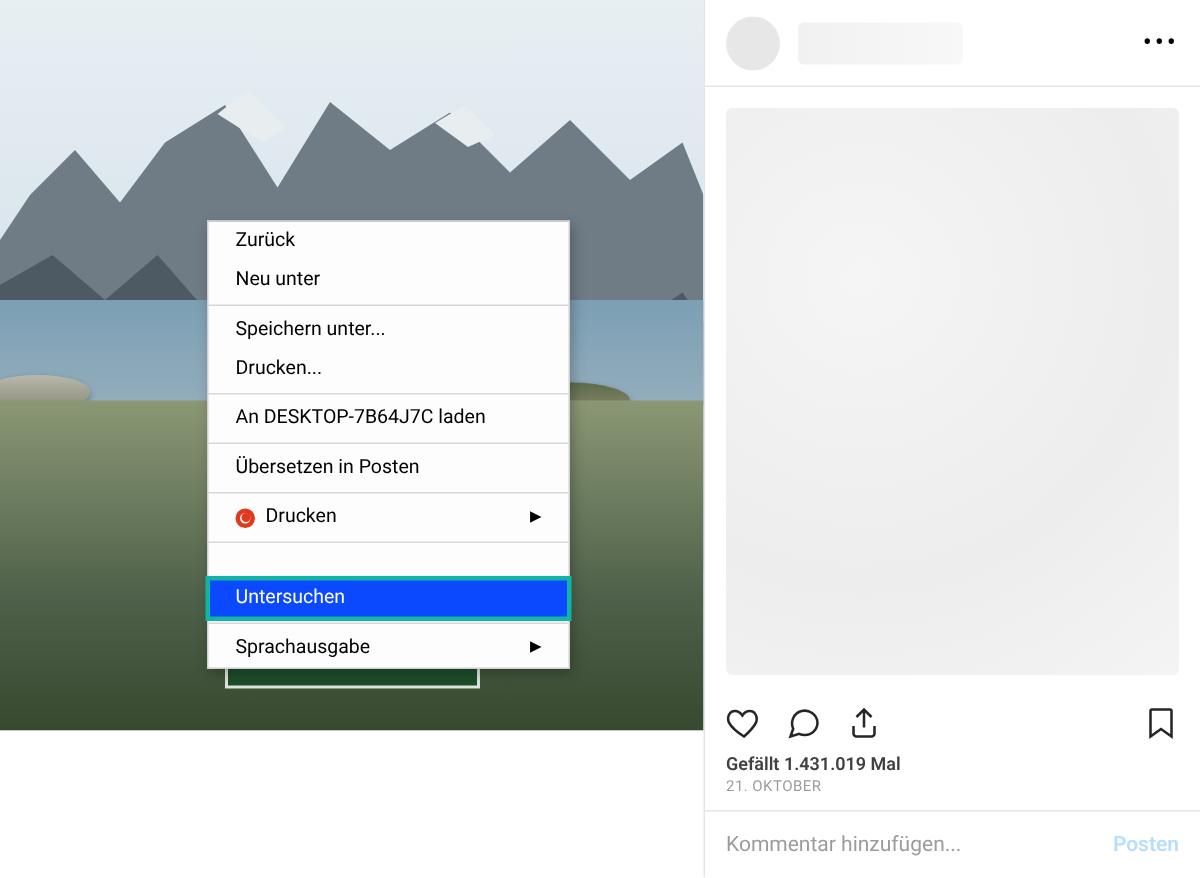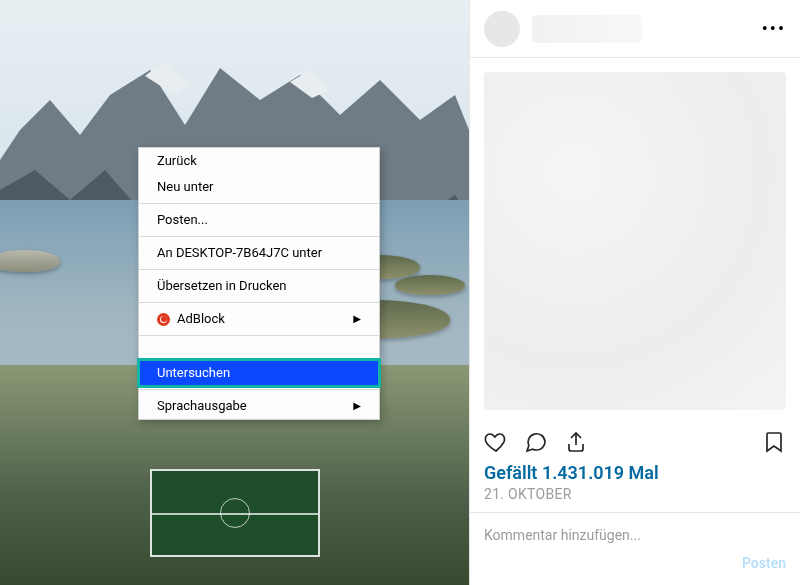--- a/index.html
+++ b/index.html
@@ -1,18 +1,18 @@
 <!DOCTYPE html>
 <html><head>
 <meta charset="utf-8">
 <style>
   * { box-sizing: border-box; margin: 0; padding: 0; }
   html, body { width: 800px; height: 585px; overflow: hidden; font-family: -apple-system, BlinkMacSystemFont, "Segoe UI", Roboto, Arial, sans-serif; background:#fff; }
   .root { display:flex; width:800px; height:585px; }
-  .post-image { position:relative; width:469px; height:585px; background:#d7e3ea; overflow:hidden; }
+  .post-image { position:relative; width:469px; height:487px; background:#d7e3ea; overflow:hidden; }
   .sky { position:absolute; top:0; left:0; right:0; height:205px; background:linear-gradient(#e8eff3,#d6e3eb); }
   .mountains { position:absolute; top:40px; left:0; right:0; height:230px; }
   .mountains svg { width:100%; height:100%; display:block; }
   .water { position:absolute; top:200px; left:0; right:0; height:180px; background:linear-gradient(#7c9fb4,#9fb5c1 60%,#a7bbc5); }
   .islet { position:absolute; border-radius:50% 50% 45% 45%; background:linear-gradient(#5f6b4d,#8c8f6b); box-shadow:0 2px 4px rgba(0,0,0,.3); }
   .ground { position:absolute; bottom:0; left:0; right:0; height:220px; background:linear-gradient(#8b9875,#4e6049 60%,#374a2f); }
   .pitch-wrap { position:absolute; left:50%; transform:translateX(-50%); bottom:28px; width:170px; height:88px; background:#1e4d29; border:2px solid rgba(255,255,255,.85); }
   .pitch-wrap:before, .pitch-wrap:after { content:""; position:absolute; border:1px solid rgba(255,255,255,.7); }
   .pitch-wrap:before { top:50%; left:0; right:0; height:0; }
   .pitch-wrap:after { top:50%; left:50%; width:28px; height:28px; border-radius:50%; transform:translate(-50%,-50%); }
@@ -27,25 +27,25 @@
   .side { flex:1; display:flex; flex-direction:column; border-left:1px solid #e6e6e6; }
   .header { height:58px; padding:10px 14px; display:flex; align-items:center; gap:12px; border-bottom:1px solid #e6e6e6; }
   .avatar-ph { width:36px; height:36px; border-radius:50%; background:#e7e7e7; }
   .uname-ph { width:110px; height:28px; background:linear-gradient(90deg,#f1f1f1,#f8f8f8); border-radius:4px; }
   .dots { margin-left:auto; font-size:18px; letter-spacing:2px; cursor:pointer; }
   .caption-area { flex:1; padding:14px; }
   .caption-ph { width:100%; height:100%; background:radial-gradient(circle at 30% 30%,#f5f5f5,#ededed 60%,#f4f4f4); border-radius:4px; }
   .actions { padding:6px 14px 2px; display:flex; align-items:center; gap:16px; }
   .actions svg { width:24px; height:24px; stroke:#262626; stroke-width:1.7; fill:none; }
   .actions .save { margin-left:auto; }
-  .likes { padding:2px 14px 0; font-size:18px; font-weight:600; color:#0369a1; }
-  .date { padding:3px 14px 10px; font-size:14px; letter-spacing:.3px; color:#9c9c9c; text-transform:uppercase; }
-  .comment-row { border-top:1px solid #e6e6e6; padding:14px 14px; display:flex; align-items:flex-start; font-size:14px; }
+  .likes { padding:2px 14px 0; font-size:12px; font-weight:600; color:#404040; }
+  .date { padding:3px 14px 10px; font-size:10px; letter-spacing:.3px; color:#9c9c9c; text-transform:uppercase; }
+  .comment-row { border-top:1px solid #e6e6e6; padding:14px 14px; display:flex; align-items:flex-end; font-size:14px; }
   .comment-row .ph { color:#9c9c9c; flex:1; }
-  .comment-row .post { color:#b7dffc; font-weight:600;margin-top:28px; }
+  .comment-row .post { color:#b7dffc; font-weight:600; }
 </style>
 </head>
 <body>
 
 <div class="root">
 
   <div class="post-image">
     <div class="sky"></div>
     <div class="mountains">
       <svg viewBox="0 0 469 230" preserveAspectRatio="none">
@@ -59,29 +59,30 @@
     <div class="islet" style="top:275px;left:395px;width:70px;height:20px"></div>
     <div class="islet" style="top:300px;left:300px;width:150px;height:38px"></div>
     <div class="islet" style="top:250px;left:-10px;width:70px;height:22px;background:linear-gradient(#b8b8ac,#8d8d7c)"></div>
     <div class="ground"></div>
     <div class="pitch-wrap"></div>
 
     <div class="menu">
       <div class="item">Zurück</div>
       <div class="item">Neu unter</div>
       <div class="sep"></div>
-      <div class="item">Posten...</div>
+      <div class="item">Speichern unter...</div>
+      <div class="item">Drucken...</div>
       <div class="sep"></div>
-      <div class="item">An DESKTOP-7B64J7C unter</div>
+      <div class="item">An DESKTOP-7B64J7C laden</div>
       <div class="sep"></div>
-      <div class="item">Übersetzen in Drucken</div>
+      <div class="item">Übersetzen in Posten</div>
       <div class="sep"></div>
       <div class="item">
         <span class="adblock-ico"></span>
-        <span>AdBlock</span>
+        <span>Drucken</span>
         <span class="arrow">▶</span>
       </div>
       <div class="sep"></div>
       <div class="item highlighted">Untersuchen</div>
       <div class="sep"></div>
       <div class="item">
         <span>Sprachausgabe</span>
         <span class="arrow">▶</span>
       </div>
     </div>

